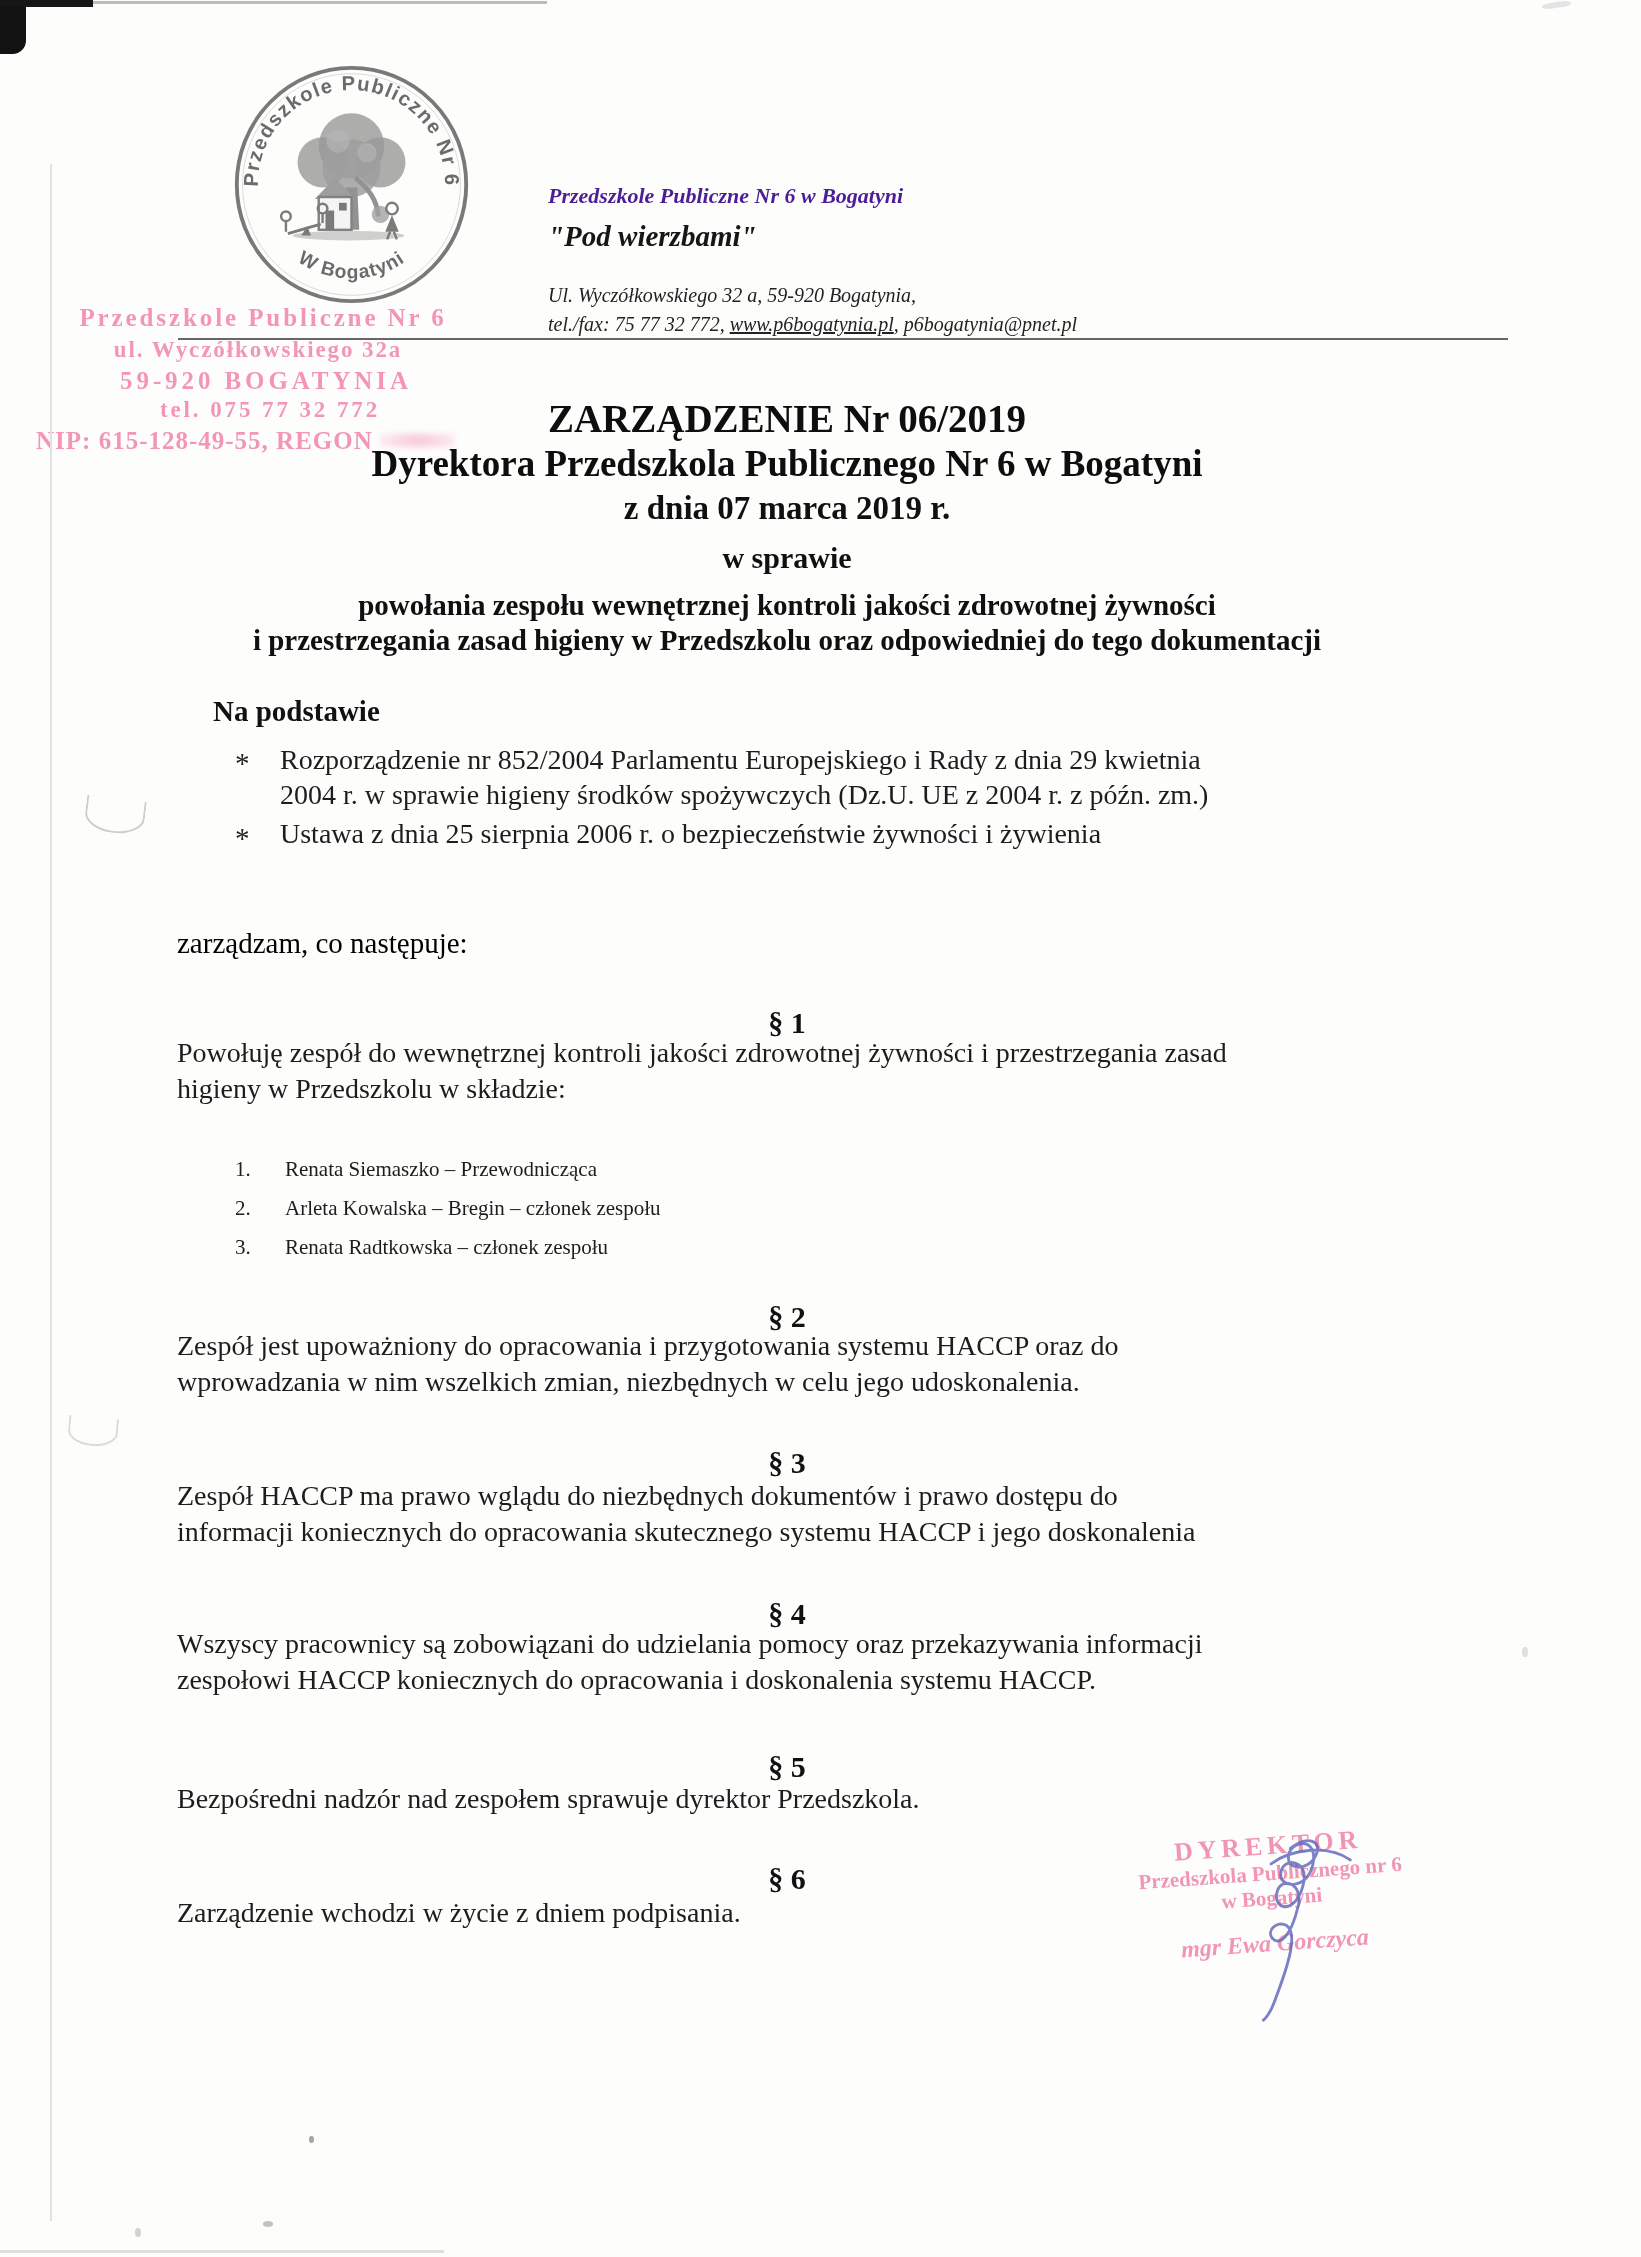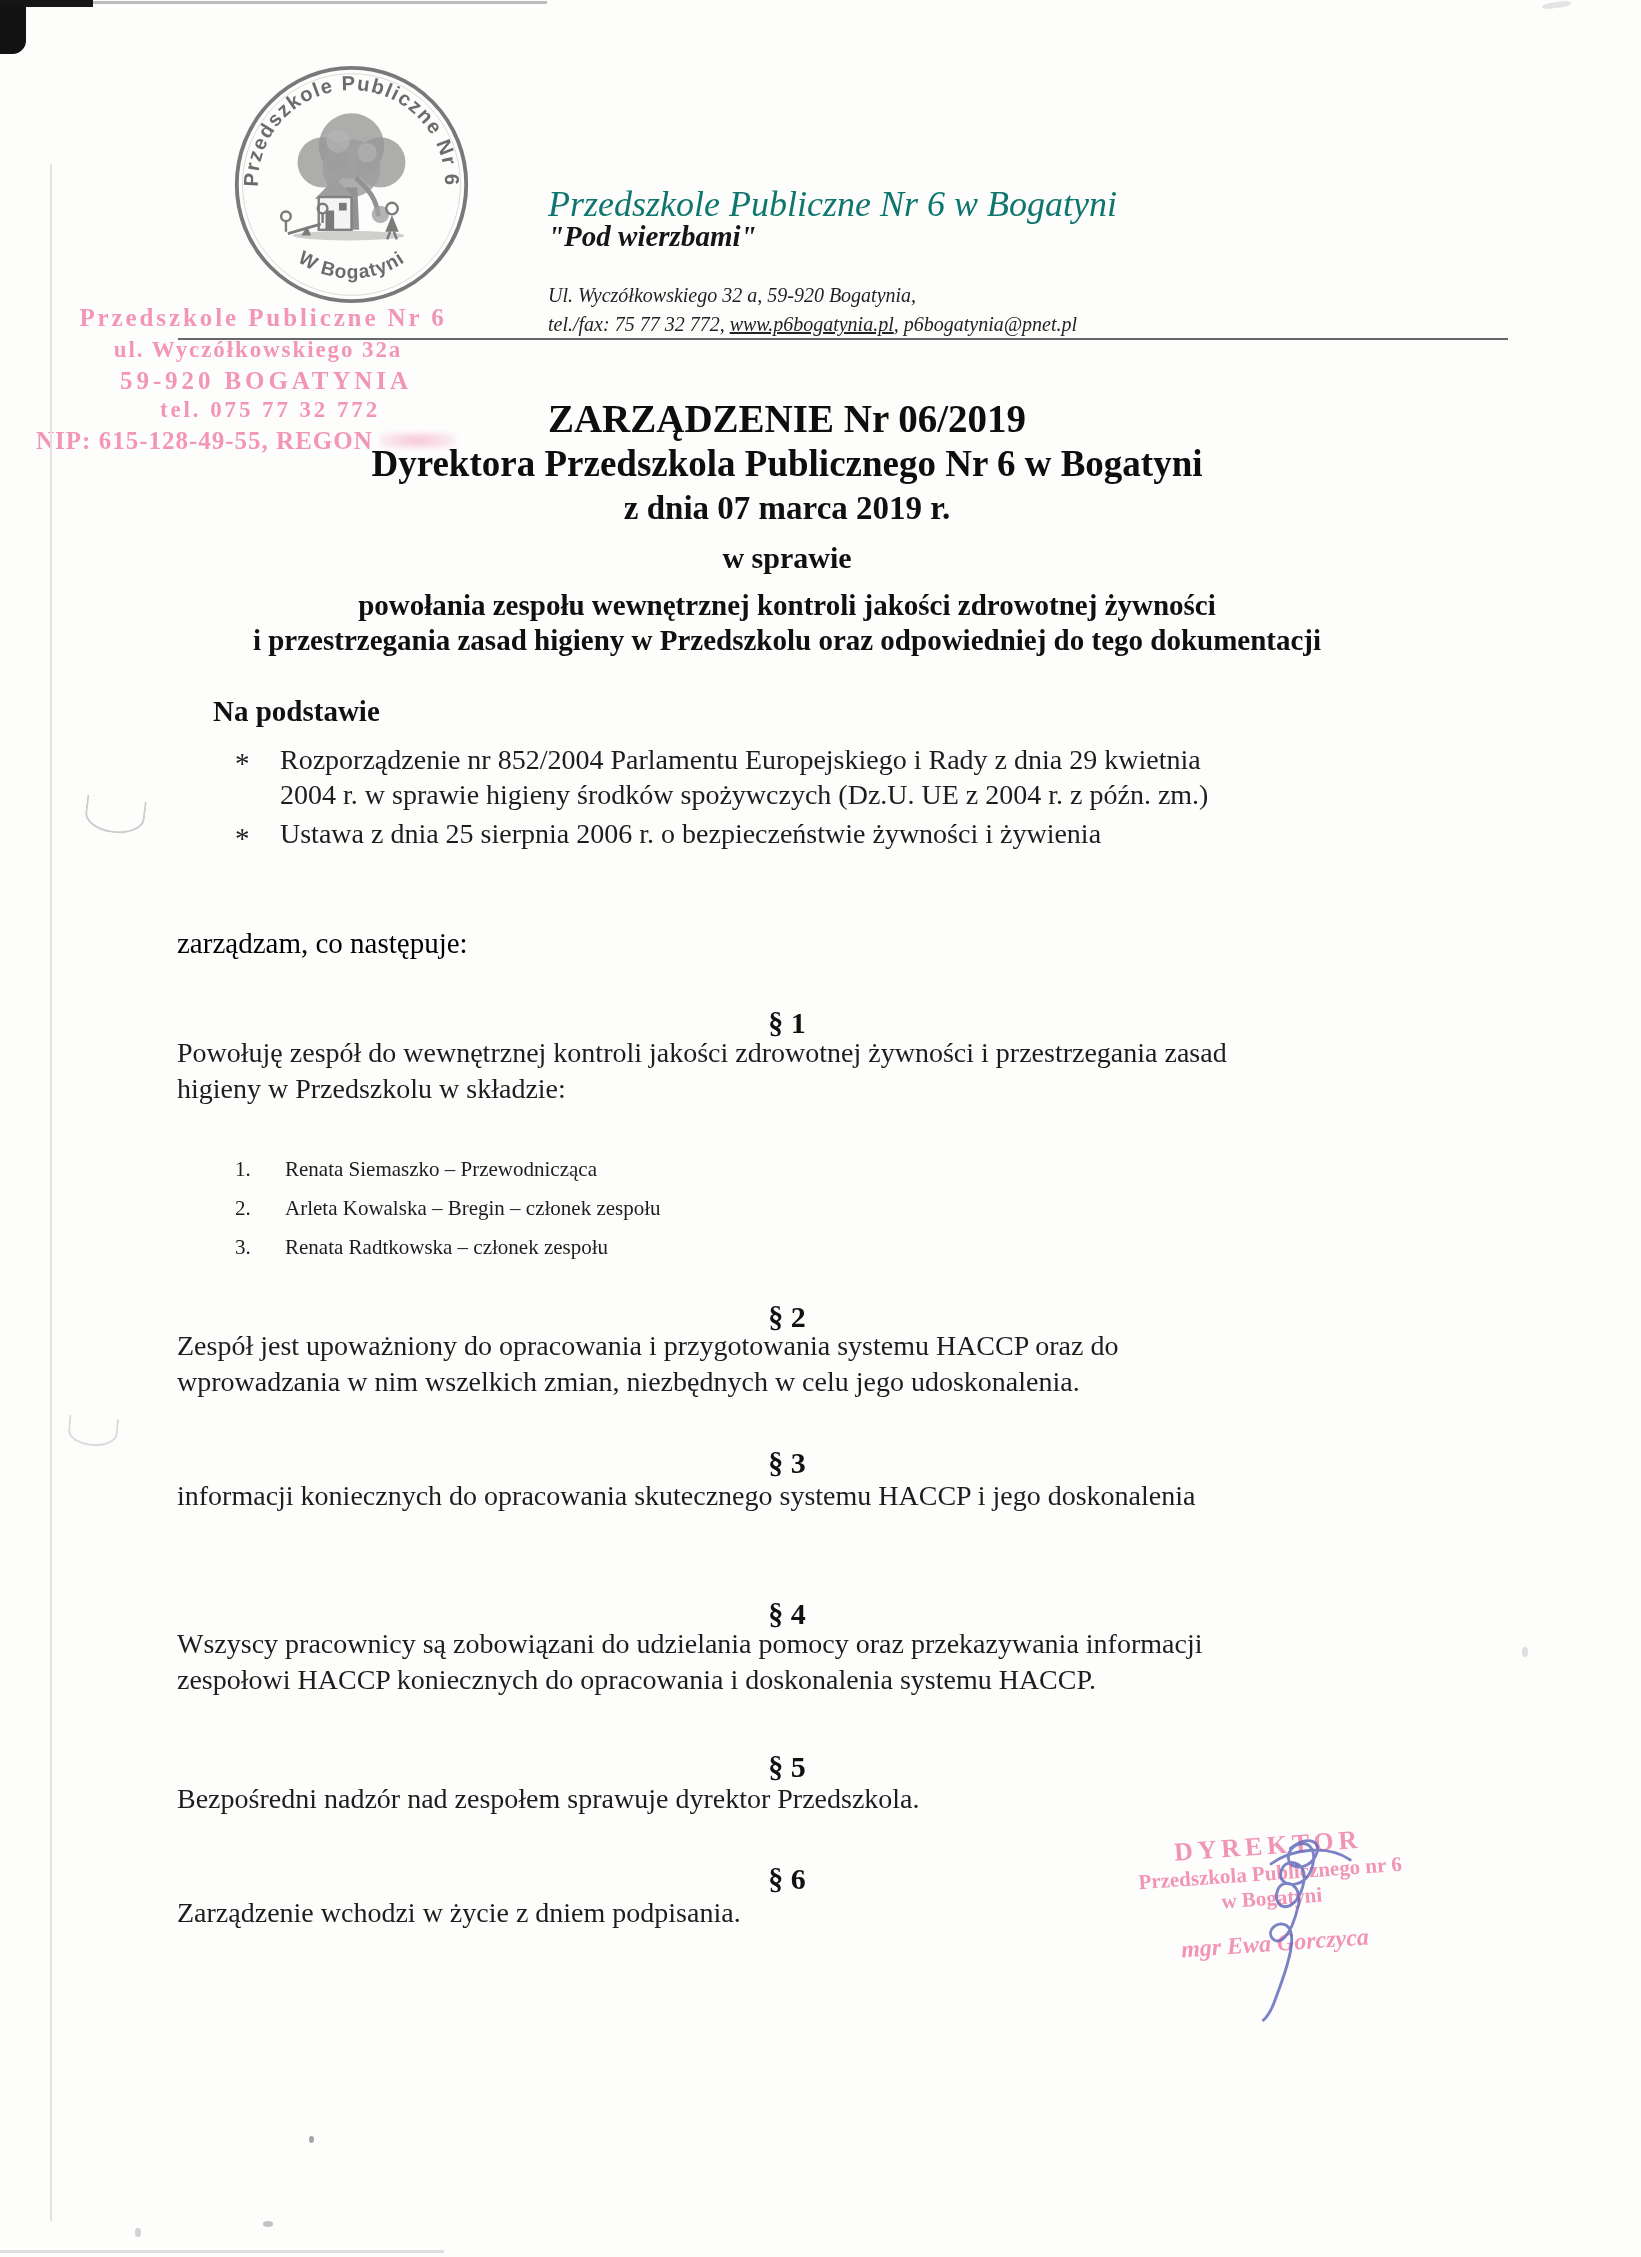--- a/index.html
+++ b/index.html
@@ -2,21 +2,21 @@
 <html><head>
 <meta charset="utf-8">
 <style>
   html,body{margin:0;padding:0;background:#e9e9e9;}
   #page{position:relative;width:1641px;height:2257px;background:#fdfdfc;overflow:hidden;
         font-family:"Liberation Serif", serif;color:#1e1e1e;}
   .abs{position:absolute;}
   .nw{white-space:nowrap;}
 
   
-  #org1{left:548px;top:183px;font-size:36px;font-weight:normal;font-style:italic;color:#0f766e;}
+  #org1{left:548px;top:183px;font-size:22px;font-weight:bold;font-style:italic;color:#4c1d95;}
   #org2{left:548px;top:220px;font-size:29px;font-weight:bold;font-style:italic;color:#161616;}
   #addr1{left:548px;top:284px;font-size:20px;font-style:italic;color:#222;}
   #addr2{left:548px;top:313px;font-size:20px;font-style:italic;color:#222;}
   #addr2 .ulink{text-decoration:underline;}
   #rule{left:178px;top:338px;width:1330px;height:1.9px;background:#4c4c4c;opacity:.85;}
 
   
   .stamp{font-weight:bold;color:#f07ca9;opacity:.8;}
   #stamp1{left:263px;top:304px;font-size:25px;letter-spacing:2.9px;transform:translateX(-50%);}
   #stamp2{left:258px;top:337px;font-size:23px;letter-spacing:1.9px;transform:translateX(-50%);}
@@ -172,20 +172,21 @@
   </div>
 
   <div class="abs nw shead" id="s2h">§ 2</div>
   <div class="abs para" id="p2">
     <div class="nw">Zespół jest upoważniony do opracowania i przygotowania systemu HACCP oraz do</div>
     <div class="nw">wprowadzania w nim wszelkich zmian, niezbędnych w celu jego udoskonalenia.</div>
   </div>
 
   <div class="abs nw shead" id="s3h">§ 3</div>
   <div class="abs para" id="p3">
+    <div class="nw">Zespół HACCP ma prawo wglądu do niezbędnych dokumentów i prawo dostępu do</div>
     <div class="nw">informacji koniecznych do opracowania skutecznego systemu HACCP i jego doskonalenia</div>
   </div>
 
   <div class="abs nw shead" id="s4h">§ 4</div>
   <div class="abs para" id="p4">
     <div class="nw">Wszyscy pracownicy są zobowiązani do udzielania pomocy oraz przekazywania informacji</div>
     <div class="nw">zespołowi HACCP koniecznych do opracowania i doskonalenia systemu HACCP.</div>
   </div>
 
   <div class="abs nw shead" id="s5h">§ 5</div>

